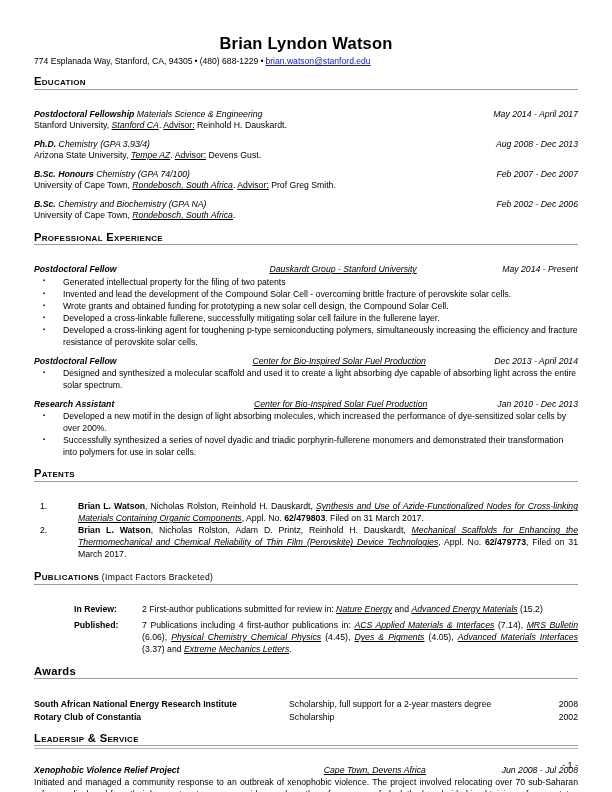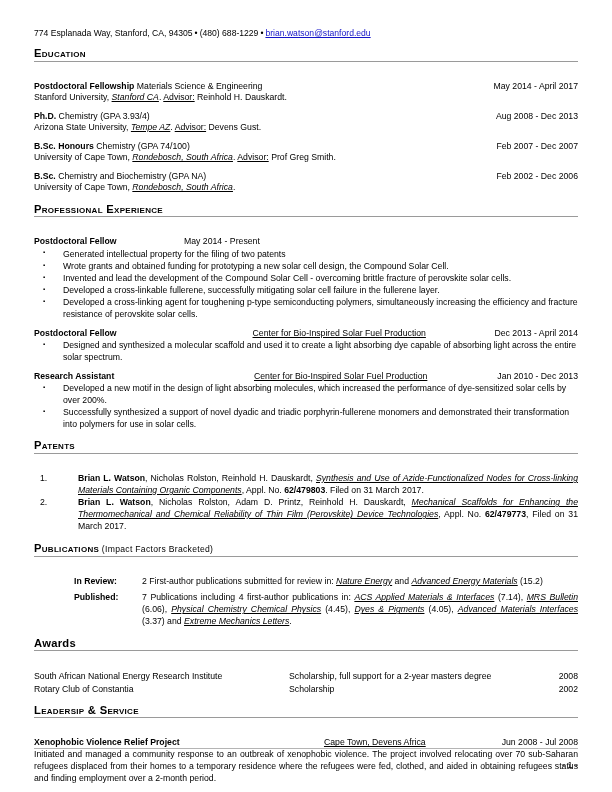--- a/index.html
+++ b/index.html
@@ -71,20 +71,21 @@
   b, .b { font-weight: bold; }
   .i { font-style: italic; text-decoration: underline; }
   .u { text-decoration: underline; }
 
   
   .row {
     display: flex;
     align-items: baseline;
     font-size: 8.7px;
     line-height: 1.33;
+    font-style: italic;
   }
   .row .left { flex: 0 0 auto; }
   .row .mid {
     flex: 1 1 auto;
     text-align: center;
   }
   .row .right {
     flex: 0 0 auto;
     text-align: right;
     white-space: nowrap;
@@ -154,21 +155,21 @@
     flex: 1 1 auto;
     text-align: justify;
   }
 
   
   .award-row {
     display: flex;
     font-size: 8.7px;
     line-height: 1.4;
   }
-  .award-row .org { flex: 0 0 255px; font-weight: normal; }
+  .award-row .org { flex: 0 0 255px; font-weight: bold; }
   .award-row .desc { flex: 1 1 auto; }
   .award-row .yr { flex: 0 0 34px; text-align: right; }
   .awards-list { margin-top: 1px; }
 
   
   .lead-head .left { flex: 0 0 214px; }
   .lead-body {
     font-size: 8.7px;
     line-height: 1.36;
     text-align: justify;
@@ -188,20 +189,21 @@
     right: 34px;
     bottom: 22px;
     font-size: 9px;
   }
 </style>
 </head>
 <body>
 
 <div class="page">
 
+  <div class="name">Brian Lyndon Watson</div>
   <div class="contact">
     <span>774 Esplanada Way, Stanford, CA, 94305</span><span class="sep">•</span><span>(480) 688-1229</span><span class="sep">•</span><a class="email" href="#">brian.watson@stanford.edu</a>
   </div>
 
   <div class="section-head">Education</div>
   <div>
 
     <div class="edu-block">
       <div class="row edu-row">
         <div class="left"><span class="b">Postdoctoral Fellowship</span><span> Materials Science &amp; Engineering</span></div>
@@ -235,26 +237,27 @@
     </div>
 
   </div>
 
   <div class="section-head">Professional Experience</div>
   <div>
 
     <div>
       <div class="row exp-head first">
         <div class="left b">Postdoctoral Fellow</div>
+        <div class="mid u">Dauskardt Group - Stanford University</div>
         <div class="right">May 2014 - Present</div>
       </div>
       <ul class="bullets">
         <li>Generated intellectual property for the filing of two patents</li>
+        <li>Invented and lead the development of the Compound Solar Cell - overcoming brittle fracture of perovskite solar cells.</li>
         <li>Wrote grants and obtained funding for prototyping a new solar cell design, the Compound Solar Cell.</li>
-        <li>Invented and lead the development of the Compound Solar Cell - overcoming brittle fracture of perovskite solar cells.</li>
         <li>Developed a cross-linkable fullerene, successfully mitigating solar cell failure in the fullerene layer.</li>
         <li>Developed a cross-linking agent for toughening p-type semiconducting polymers, simultaneously increasing the efficiency and fracture resistance of perovskite solar cells.</li>
       </ul>
     </div>
 
     <div>
       <div class="row exp-head">
         <div class="left b">Postdoctoral Fellow</div>
         <div class="mid u">Center for Bio-Inspired Solar Fuel Production</div>
         <div class="right">Dec 2013 - April 2014</div>
@@ -265,21 +268,21 @@
     </div>
 
     <div>
       <div class="row exp-head">
         <div class="left b">Research Assistant</div>
         <div class="mid u">Center for Bio-Inspired Solar Fuel Production</div>
         <div class="right">Jan 2010 - Dec 2013</div>
       </div>
       <ul class="bullets">
         <li>Developed a new motif in the design of light absorbing molecules, which increased the performance of dye-sensitized solar cells by over 200%.</li>
-        <li>Successfully synthesized a support of novel dyadic and triadic porphyrin-fullerene monomers and demonstrated their transformation into polymers for use in solar cells.</li>
+        <li>Successfully synthesized a series of novel dyadic and triadic porphyrin-fullerene monomers and demonstrated their transformation into polymers for use in solar cells.</li>
       </ul>
     </div>
 
   </div>
 
   <div class="section-head">Patents</div>
   <ol class="patents">
     <li>
       <span class="num">1.</span><span class="b">Brian L. Watson</span><span>, Nicholas Rolston, Reinhold H. Dauskardt, </span><span class="i">Synthesis and Use of Azide-Functionalized Nodes for Cross-linking Materials Containing Organic Components</span><span>, Appl. No. </span><span class="b">62/479803</span><span>. Filed on 31 March 2017.</span>
     </li>

